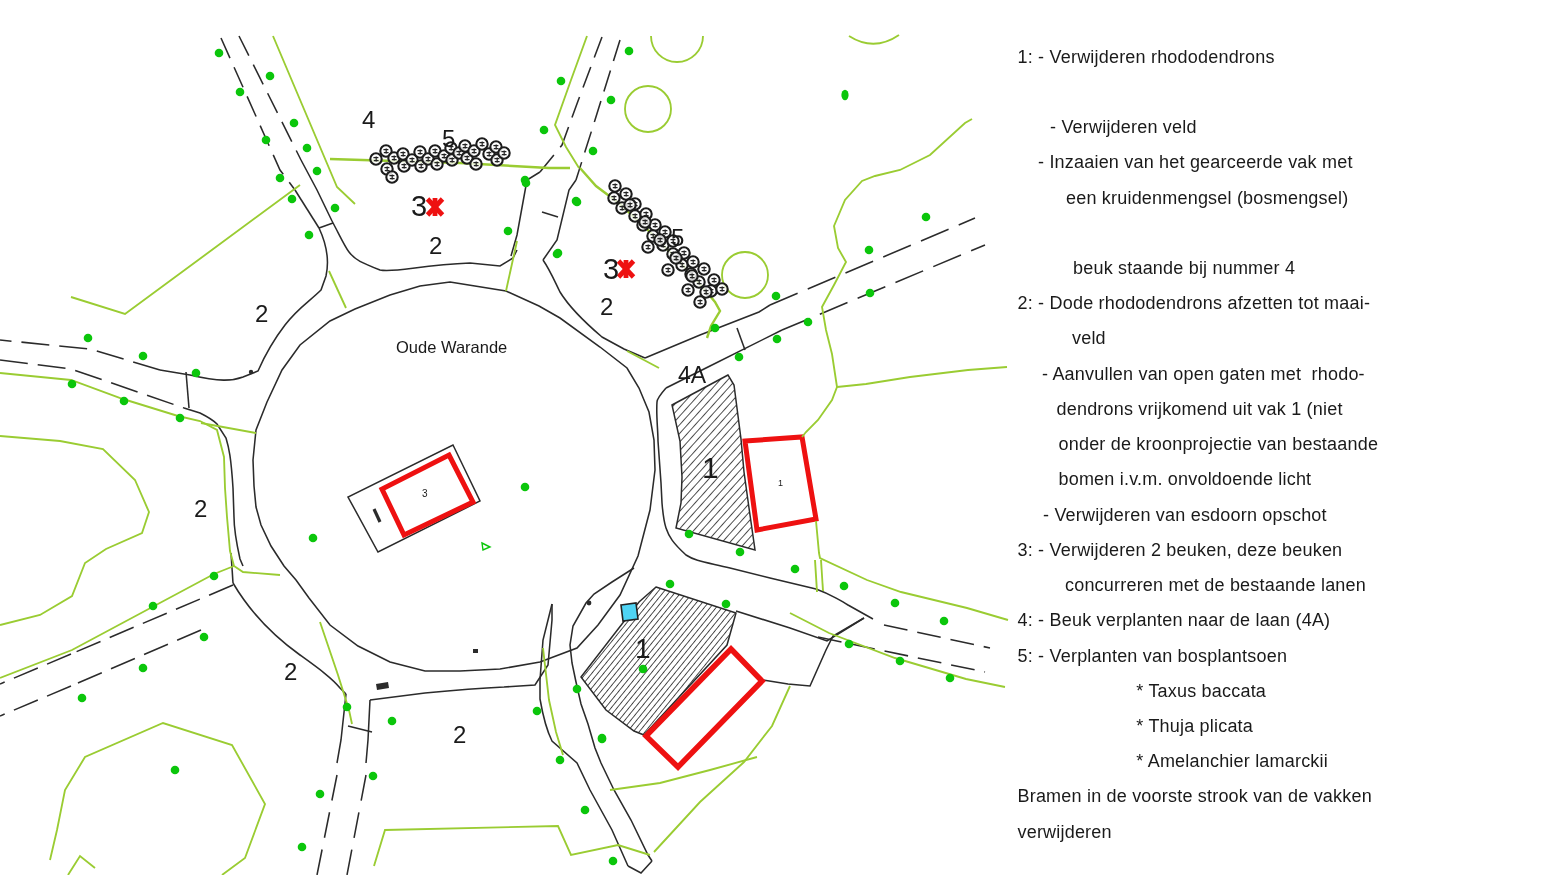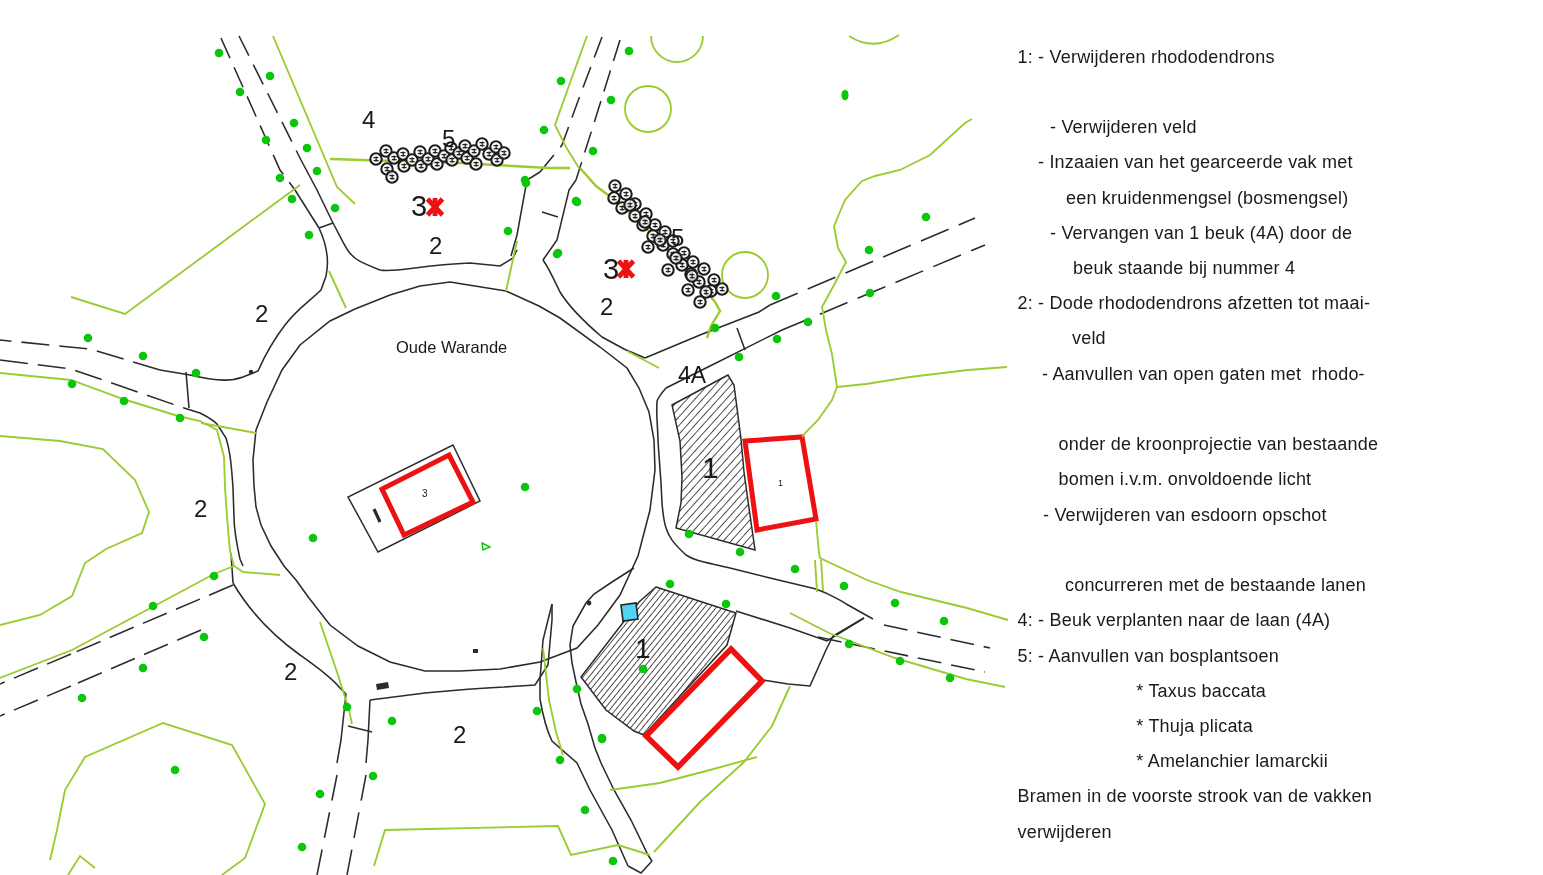--- a/index.html
+++ b/index.html
@@ -436,28 +436,29 @@
 <text x="453" y="743" font-size="24" fill="#1a1a1a" text-anchor="start">2</text>
 <text x="678" y="383" font-size="23" fill="#1a1a1a" text-anchor="start">4A</text>
 <text x="702" y="478" font-size="30" fill="#1a1a1a" text-anchor="start">1</text>
 <text x="635" y="658" font-size="28" fill="#1a1a1a" text-anchor="start">1</text>
 <text x="396" y="353" font-size="16.5" fill="#1a1a1a" text-anchor="start">Oude Warande</text>
 </svg>
 <div class="tl" style="left:1017.5px;top:47.6px">1: - Verwijderen rhododendrons</div>
 <div class="tl" style="left:1050px;top:118.1px">- Verwijderen veld</div>
 <div class="tl" style="left:1038px;top:153.3px">- Inzaaien van het gearceerde vak met</div>
 <div class="tl" style="left:1066px;top:188.5px">een kruidenmengsel (bosmengsel)</div>
-<div class="tl" style="left:1050px;top:223.7px">- Vervangen van 1 beuk (4A) door de</div>
 <div class="tl" style="left:1073px;top:259.0px">beuk staande bij nummer 4</div>
 <div class="tl" style="left:1017.5px;top:294.2px">2: - Dode rhododendrons afzetten tot maai-</div>
 <div class="tl" style="left:1072px;top:329.4px">veld</div>
 <div class="tl" style="left:1042px;top:364.7px">- Aanvullen van open gaten met&nbsp; rhodo-</div>
+<div class="tl" style="left:1056.5px;top:399.9px">dendrons vrijkomend uit vak 1 (niet</div>
 <div class="tl" style="left:1058.5px;top:435.1px">onder de kroonprojectie van bestaande</div>
 <div class="tl" style="left:1058.5px;top:470.4px">bomen i.v.m. onvoldoende licht</div>
 <div class="tl" style="left:1043px;top:505.6px">- Verwijderen van esdoorn opschot</div>
+<div class="tl" style="left:1017.5px;top:540.8px">3: - Verwijderen 2 beuken, deze beuken</div>
 <div class="tl" style="left:1065px;top:576.0px">concurreren met de bestaande lanen</div>
 <div class="tl" style="left:1017.5px;top:611.3px">4: - Beuk verplanten naar de laan (4A)</div>
-<div class="tl" style="left:1017.5px;top:646.5px">5: - Aanvullen van bosplantsoen</div>
+<div class="tl" style="left:1017.5px;top:646.5px">5: - Verplanten van bosplantsoen</div>
 <div class="tl" style="left:1136.3px;top:681.7px">* Taxus baccata</div>
 <div class="tl" style="left:1136.3px;top:717.0px">* Thuja plicata</div>
 <div class="tl" style="left:1017.5px;top:787.4px">Bramen in de voorste strook van de vakken</div>
 <div class="tl" style="left:1136.3px;top:752.2px">* Amelanchier lamarckii</div>
 <div class="tl" style="left:1017.5px;top:822.7px">verwijderen</div>
 </div>
 </body></html>

